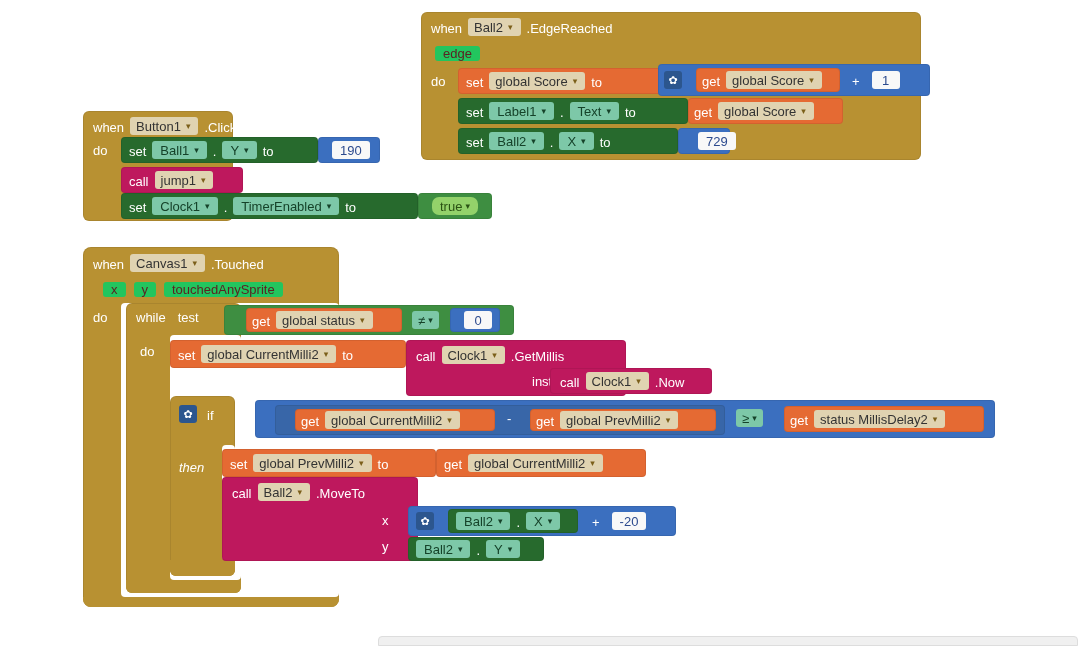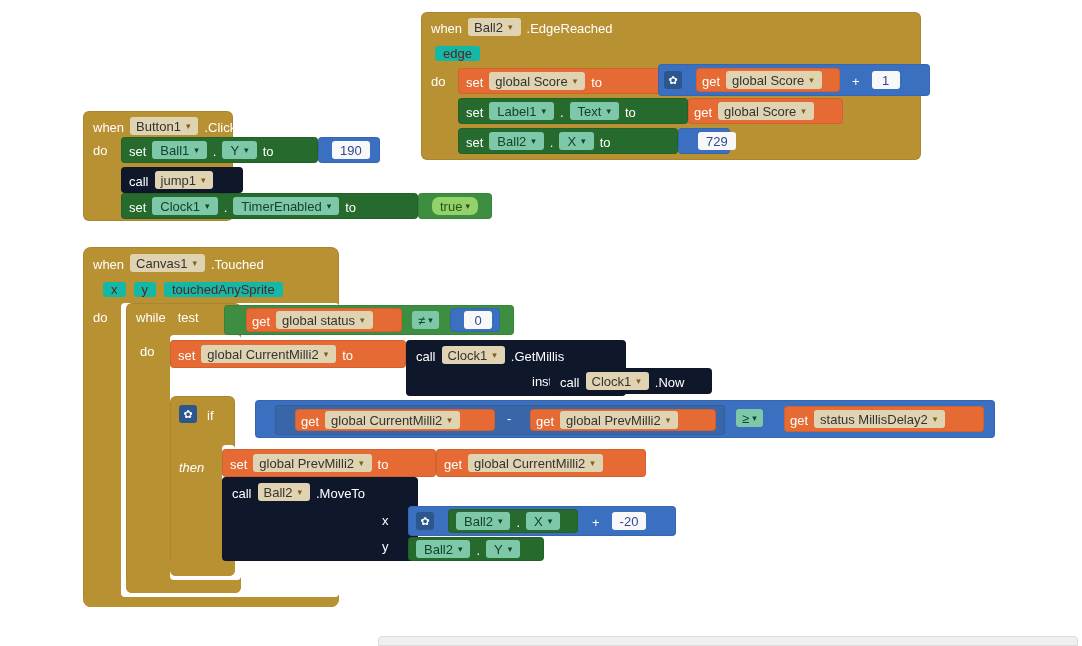--- a/index.html
+++ b/index.html
@@ -1,42 +1,42 @@
 <!DOCTYPE html>
 <html><head>
 <meta charset="utf-8">
 <style>
   * { box-sizing: border-box; font-family: Arial, Helvetica, sans-serif; }
   body { margin: 0; background: #fff; width: 1082px; height: 646px; position: relative; font-size: 13px; color: #fff; }
   .block { position: absolute; border-radius: 4px; }
   .mustard { background: #b89132; }
   .green   { background: #3e8e41; }
   .darkgreen { background: #276a2d; }
-  .purple  { background: #0f172a; }
+  .purple  { background: #be185d; }
   .orange  { background: #e56a33; }
   .blue    { background: #3b6fbf; }
   .pill {
     display: inline-flex; align-items: center; gap: 4px;
     background: #e0d3b1; color: #333; padding: 2px 8px 2px 6px;
     border-radius: 3px; height: 18px; position: relative;
   }
   .pill::after { content: "▾"; color: #7b5f1a; font-size: 9px; margin-left:1px;}
   .tealpill {
     display: inline-flex; align-items: center; gap:4px;
     background: #7dc8a8; color: #154229; padding: 2px 8px;
     border-radius: 3px; height: 18px;
   }
   .tealpill::after { content:"▾"; color:#154229; font-size:9px; margin-left:1px;}
   .numpill {
     display:inline-flex; align-items:center; justify-content:center;
     background:#f8f8f8; color:#2c4a8e; border-radius:3px; height:18px;
     padding:0 8px; min-width:28px;
   }
   .param {
-    display:inline-flex; align-items:center; background:#14b8a6;
+    display:inline-flex; align-items:center; background:#22c55e;
     color:#5a2323; padding:2px 8px; border-radius:3px; height:15px;
   }
   .truepill {
     display:inline-flex; align-items:center; background:#93d26a;
     color:#2a5213; padding:2px 8px; border-radius:7px; height:18px;
   }
   .truepill::after{content:"▾";font-size:9px;margin-left:3px;}
   .gear {
     display:inline-flex; align-items:center; justify-content:center;
     width:18px;height:18px; background:#2c568e; border-radius:3px;

